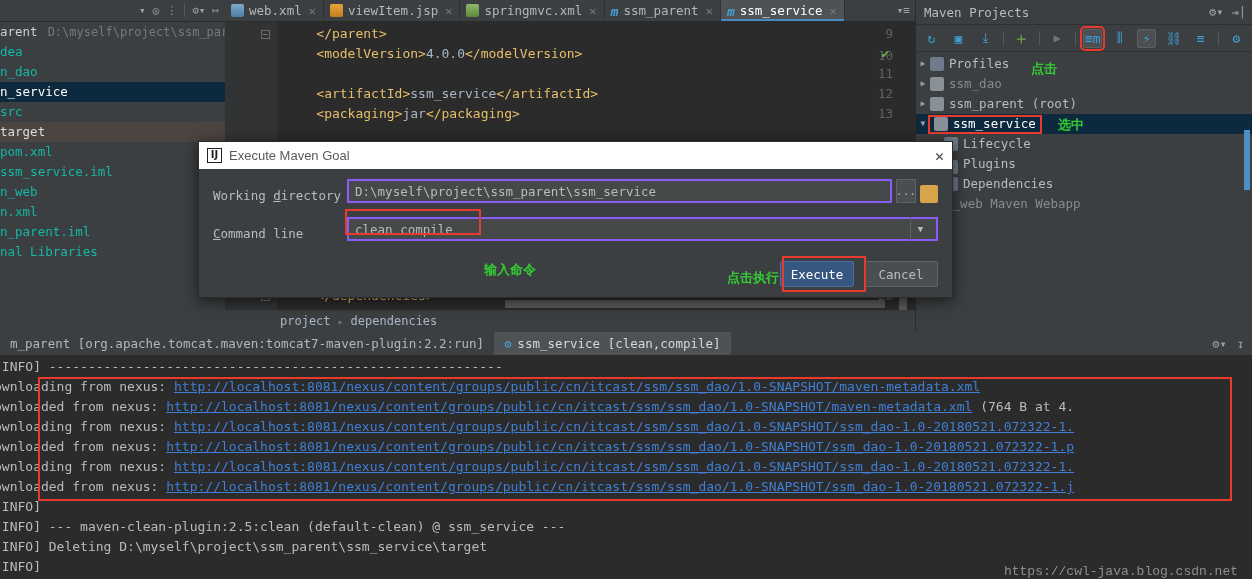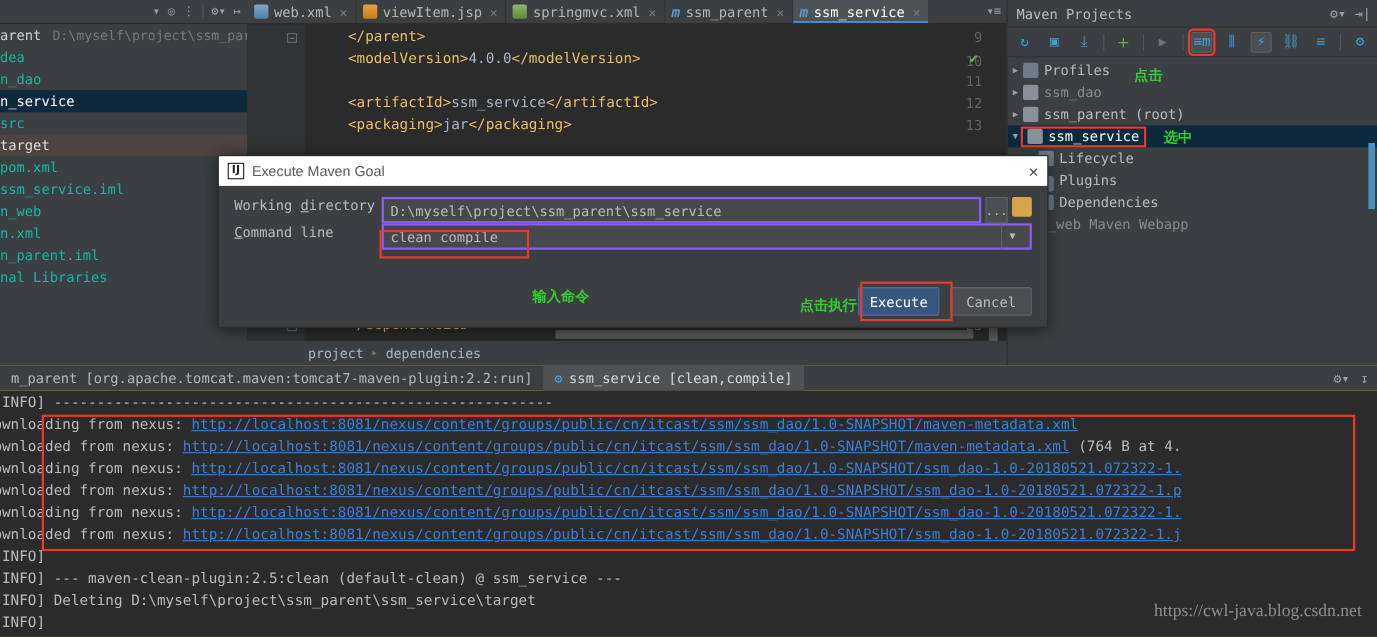--- a/index.html
+++ b/index.html
@@ -191,21 +191,21 @@
   #dlg-title .txt {
     font-family: "Liberation Sans", sans-serif; font-size: 13px; color: #5a5a5a;
   }
   #dlg-title .close { margin-left: auto; color: #4a4a4a; font-size: 15px; }
   .ij-logo {
     width: 15px; height: 15px; background: #ffffff; border: 1.5px solid #1f1f1f;
     color: #1f1f1f; font-size: 10px; font-weight: bold; text-align: center;
     line-height: 12px; font-family: "DejaVu Sans", sans-serif;
   }
   #dlg-body { padding: 10px 14px 0 14px; position: relative; height: 130px; }
-  .frow { display: flex; align-items: flex-start; margin-bottom: 0; }
+  .frow { display: flex; align-items: flex-end; margin-bottom: 14px; }
   .flabel {
     width: 134px; color: #bbbbbb;
     font-family: "DejaVu Sans Mono", monospace; font-size: 12.5px;
   }
   .flabel u { text-decoration: underline; }
   .finput {
     flex: 1; height: 24px; background: #45494a; border: 2px solid #8b5cf6;
     color: #bbbbbb; font-family: "DejaVu Sans Mono", monospace; font-size: 12.5px;
     display: flex; align-items: center; padding: 0 6px;
   }
@@ -241,21 +241,21 @@
   .dbtn.primary { background: #365880; color: #ffffff; border: 1px solid #4a6f9c; }
   .dbtn.normal  { background: #4a4e50; color: #bbbbbb; border: 1px solid #5e6363; }
   #exec-outline {
     position: absolute; right: 86px; bottom: 7px; width: 84px; height: 36px;
     border: 2px solid #e83b2e; pointer-events: none;
   }
 
   
   #console-panel {
     left: 0; top: 332px; width: 1252px; height: 247px;
-    background: #fde047;
+    background: #737373;
   }
   #console-tabs {
     height: 23px; display: flex; align-items: center;
     background: #3c3f41; position: relative;
     font-family: "DejaVu Sans Mono", monospace; font-size: 12.5px;
   }
   .ctab {
     display: flex; align-items: center; gap: 6px; height: 23px;
     padding: 0 10px; color: #b6b6b6; white-space: nowrap;
   }
@@ -277,22 +277,22 @@
   .cline .url { color: #3f7fd6; text-decoration: underline; }
   .cline .dim { color: #bbbbbb; }
   #console-redbox {
     position: absolute; left: 38px; top: 22px; width: 1194px; height: 124px;
     border: 2px solid #e83b2e; pointer-events: none;
   }
   #anno-console {
     position: absolute; left: 566px; top: 84px;
   }
   #watermark {
-    position: absolute; right: 14px; bottom: 14px;
-    font-family: Liberation Serif, serif; font-size: 16px;
+    position: absolute; right: 14px; bottom: 0;
+    font-family: Liberation Mono, monospace; font-size: 13px;
     color: #8f8f8f;
   }
 </style>
 </head>
 <body>
 
 <div id="app">
 
   <div id="toolbar-strip" class="abs nosel">
     <span class="tb-ico">▾</span>

